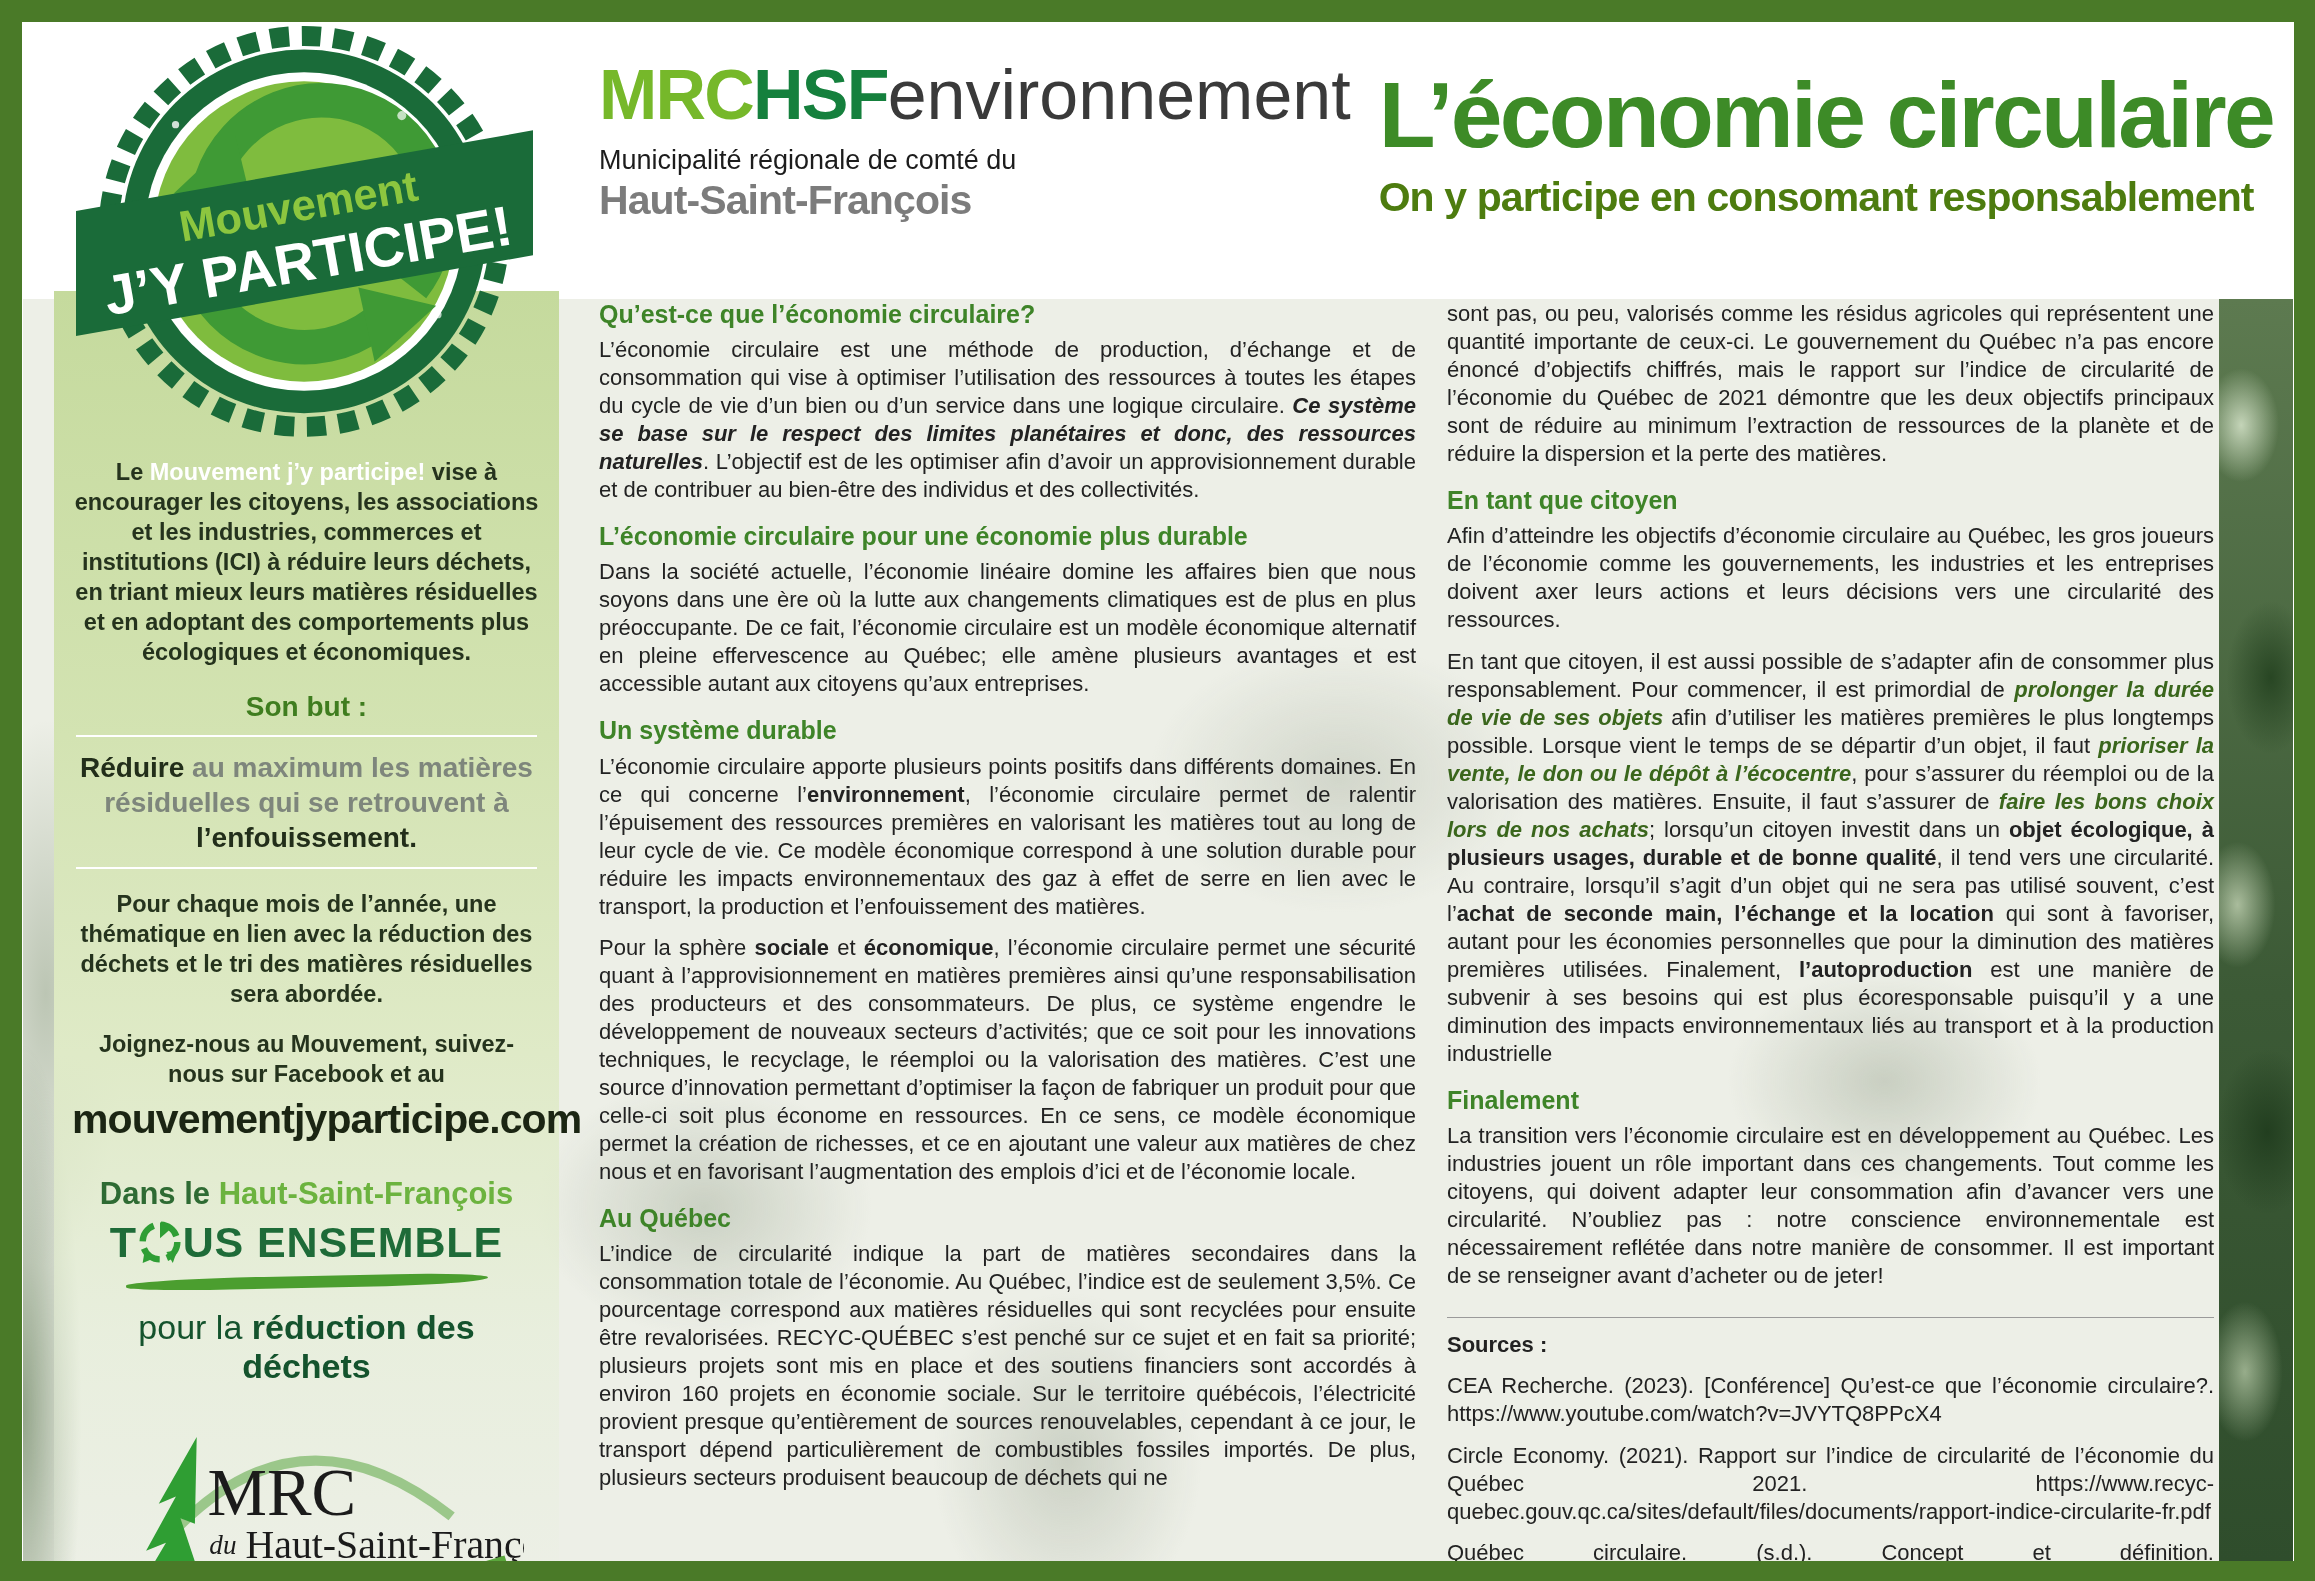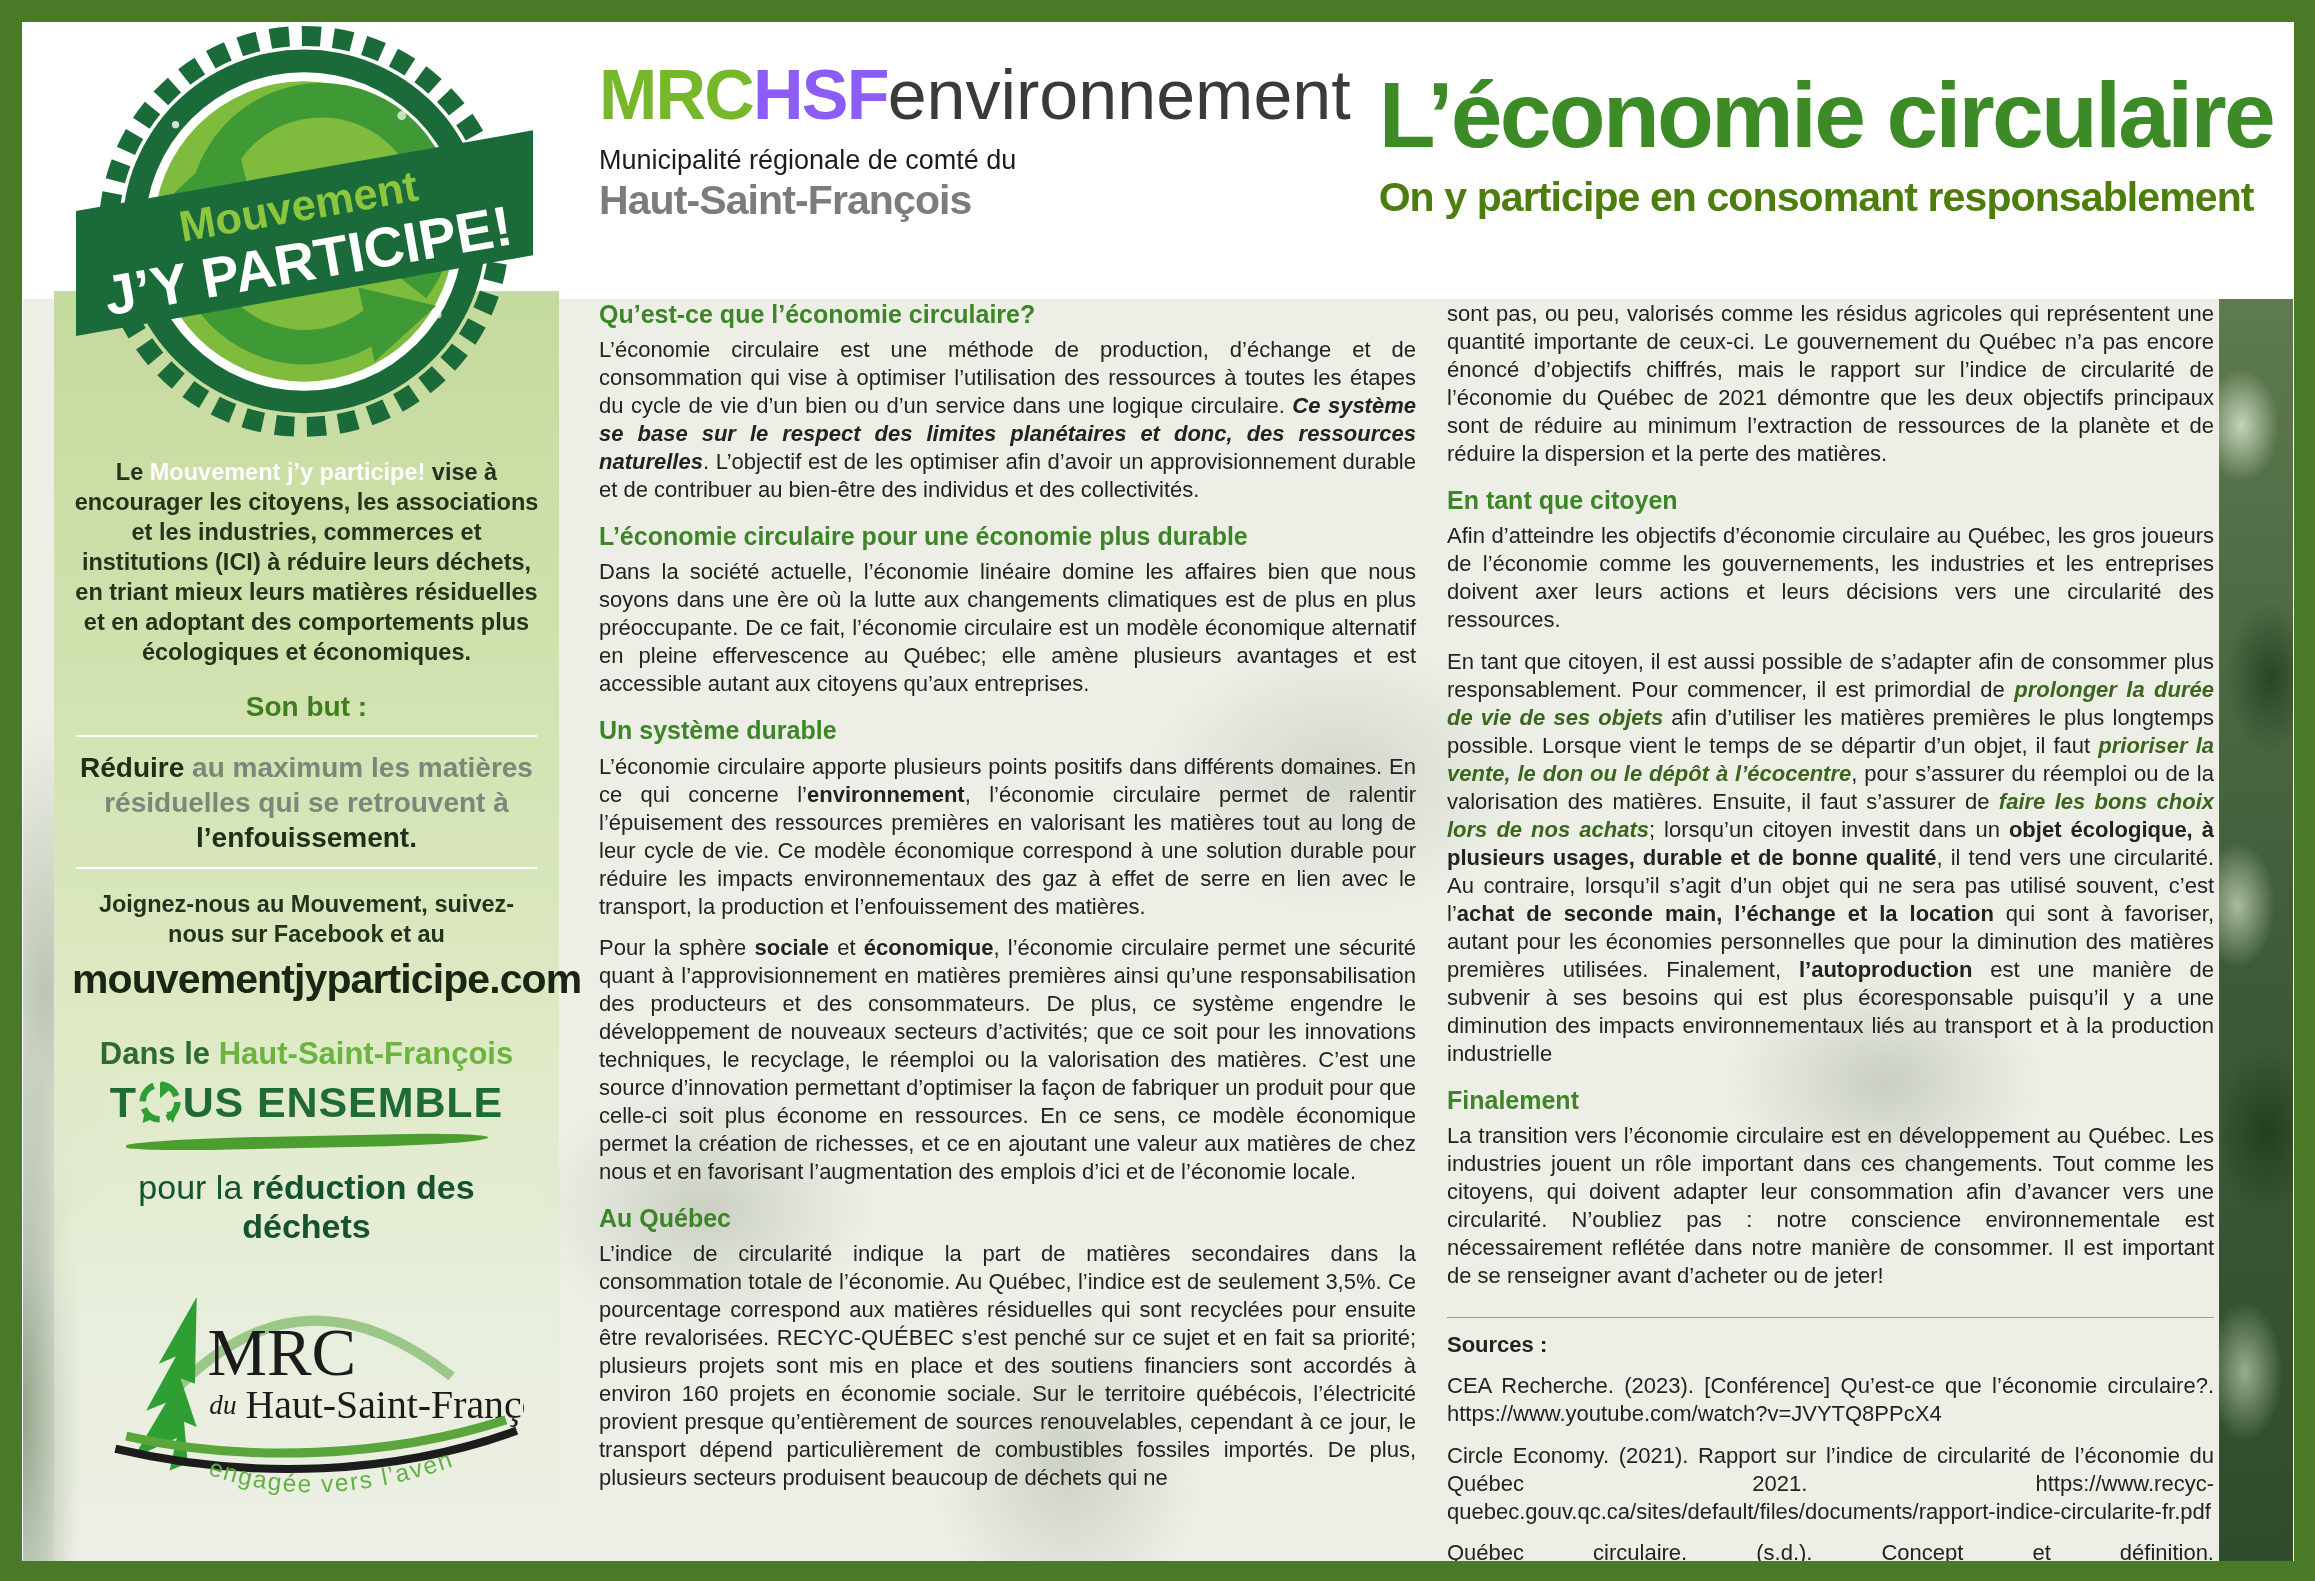--- a/index.html
+++ b/index.html
@@ -53,21 +53,21 @@
   .recycle-glyph{width:42px;height:42px;display:inline-block;}
   .brush{height:11.8px;width:362px;margin:9px auto 0;background:#4b9e2f;
     border-radius:60% 40% 55% 45% / 80% 70% 90% 60%;transform:rotate(-1.2deg);}
   .sb-slogan{font-size:34px;margin-top:20px;color:#14532d;}
   .sb-slogan .bold{font-weight:bold;}
   .mrc-logo{margin:31px auto 0;display:block;}
   
   .brand{position:absolute;left:599px;top:60px;z-index:5;}
   .brand-row{font-size:70px;letter-spacing:-1.8px;line-height:1;white-space:nowrap;}
   .brand-mrc{color:#76b82a;font-weight:600;}
-  .brand-hsf{color:#8b5cf6;font-weight:bold;}
+  .brand-hsf{color:#15803d;font-weight:bold;}
   .brand-env{color:#3a3a3a;font-weight:300;letter-spacing:0;}
   .brand-sub1{font-size:27px;color:#1c1c1c;margin-top:14.5px;}
   .brand-sub2{font-size:41px;font-weight:bold;color:#7c7c7c;letter-spacing:-0.9px;margin-top:1.8px;}
   .masthead{position:absolute;right:43px;top:67px;z-index:5;text-align:left;}
   .masthead-title{font-size:93px;font-weight:800;letter-spacing:-2.7px;color:#3d8b27;line-height:1.05;}
   .masthead-sub{font-size:41px;font-weight:bold;color:#4d7c0f;margin-top:9px;letter-spacing:-0.9px;}
   
   .col{position:absolute;top:300px;z-index:5;}
   .col-left{left:599px;width:817px;}
   .col-right{left:1447px;width:767px;}
@@ -114,20 +114,21 @@
     <circle cx="360" cy="110" r="5" fill="#ffffff" opacity=".7"></circle>
     <circle cx="400" cy="330" r="4" fill="#ffffff" opacity=".7"></circle>
   </svg>
 
   <div class="sidebar-content">
     <div class="sb-intro"><span class="seg dark">Le </span><span class="seg white-b">Mouvement j’y participe!</span><span class="seg dark"> vise à encourager les citoyens, les associations et les industries, commerces et institutions (ICI) à réduire leurs déchets, en triant mieux leurs matières résiduelles et en adoptant des comportements plus écologiques et économiques.</span></div>
     <div class="sb-but">Son but :</div>
     <div class="sb-hr"></div>
     <div class="sb-goal"><span class="seg dark-b">Réduire</span><span class="seg gray-b"> au maximum les matières résiduelles qui se retrouvent à </span><span class="seg dark-b">l’enfouissement.</span></div>
     <div class="sb-hr"></div>
+    <div class="sb-monthly">Pour chaque mois de l’année, une thématique en lien avec la réduction des déchets et le tri des matières résiduelles sera abordée.</div>
     <div class="sb-join">Joignez-nous au Mouvement, suivez-nous sur Facebook et au</div>
     <div class="sb-site">mouvementjyparticipe.com</div>
     <div class="sb-region"><span>Dans le </span><span class="name">Haut-Saint-François</span></div>
     <div class="sb-ensemble">
       <span>T</span>
       <svg class="recycle-glyph" viewBox="0 0 46 46">
         <circle cx="23" cy="23" r="19" fill="none" stroke="#2f9e35" stroke-width="7" stroke-dasharray="22 8"></circle>
         <polygon points="23,1 33,10 23,19" fill="#2f9e35"></polygon>
         <polygon points="42,32 30,34 37,46" fill="#2f9e35"></polygon>
         <polygon points="6,34 16,41 4,46" fill="#2f9e35"></polygon>

